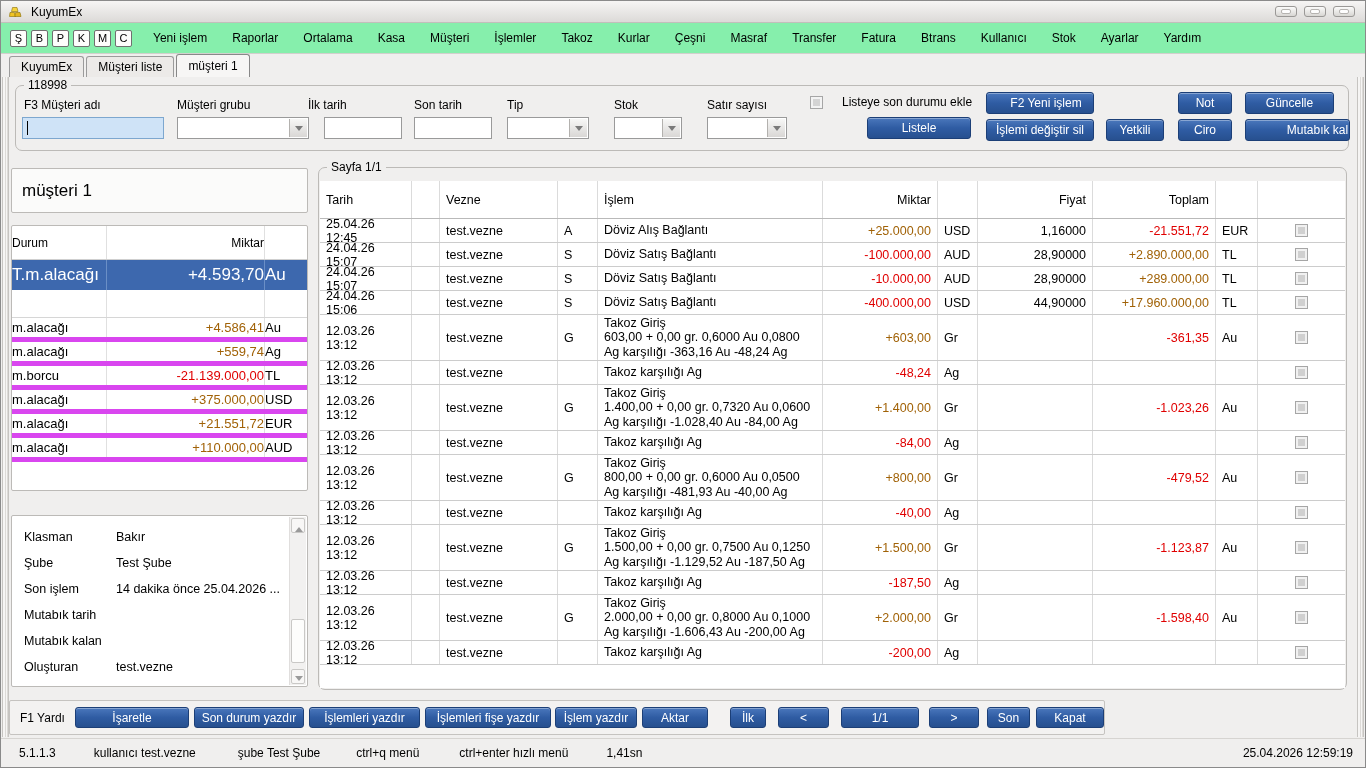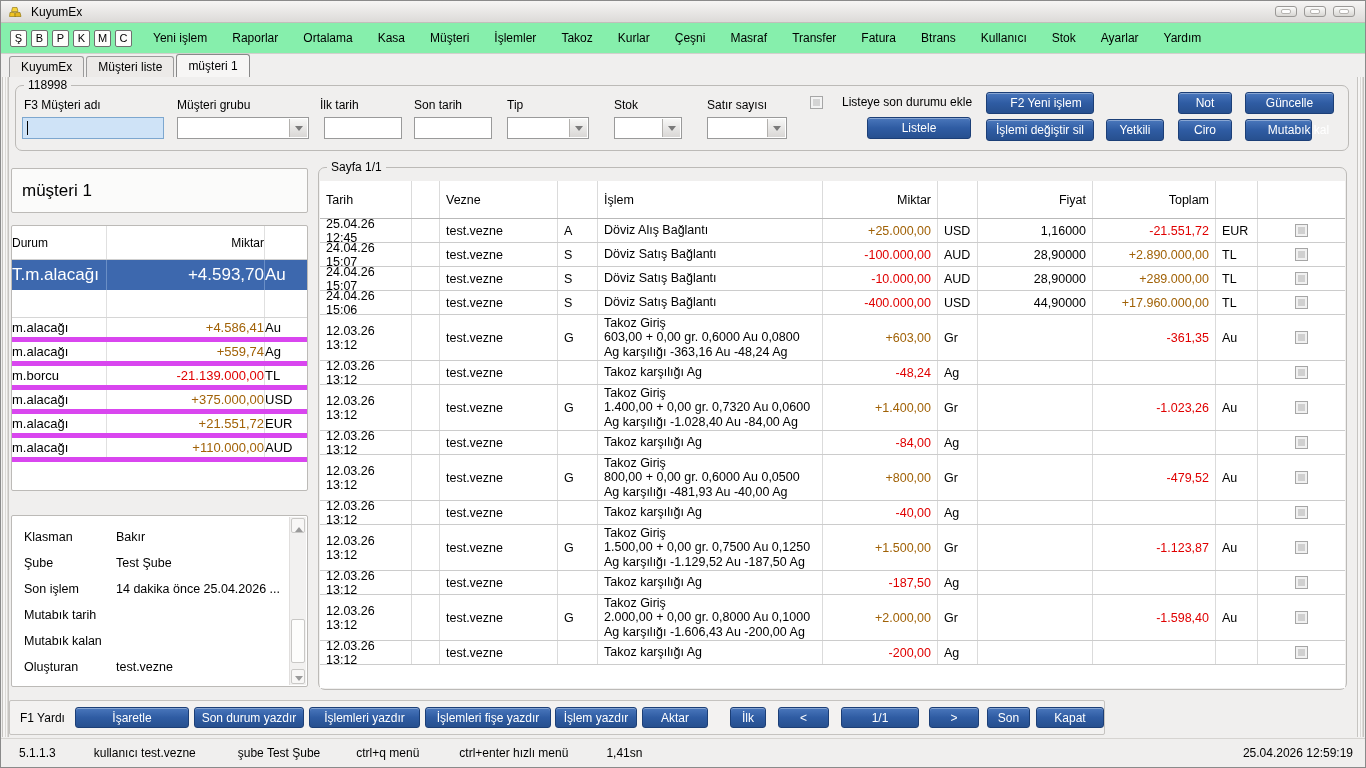--- a/index.html
+++ b/index.html
@@ -50,21 +50,21 @@
   
   .btn-blue{background:linear-gradient(180deg,#4a77bc 0%,#2f5ca3 50%,#27508f 100%);border:1px solid #1c3f77;color:#fff;border-radius:3px;font-size:12px;font-family:inherit;display:flex;align-items:center;justify-content:center;cursor:pointer;box-shadow:inset 0 1px 0 rgba(255,255,255,.35);white-space:nowrap;}
   .fbtn{position:absolute;height:22px;}
   #btn-listele{left:851px;top:31px;width:104px;}
   #btn-f2{left:970px;top:6px;width:108px;padding-left:12px;}
   #btn-degistir{left:970px;top:33px;width:108px;}
   #btn-yetkili{left:1090px;top:33px;width:58px;}
   #btn-not{left:1162px;top:6px;width:54px;}
   #btn-ciro{left:1162px;top:33px;width:54px;}
   #btn-guncelle{left:1229px;top:6px;width:89px;}
-  #btn-mutabik{left:1229px;top:33px;width:67px;padding-left:40px;}
+  #btn-mutabik{left:1229px;top:33px;width:105px;padding-left:40px;}
 
   
   #customer-name-box{position:absolute;left:10px;top:167px;width:297px;height:45px;background:#fbfbfa;border:1px solid #bcbab7;border-radius:2px;display:flex;align-items:center;padding-left:10px;font-size:17px;}
   #balance-box{position:absolute;left:10px;top:224px;width:297px;height:266px;background:#fff;border:1px solid #bcbab7;border-radius:2px;overflow:hidden;}
   .bhead,.brow,.bsel,.bspacer{display:grid;grid-template-columns:95px 158px 1fr;}
   .bhead{height:34px;border-bottom:1px solid #cfcfcf;}
   .bsel{height:30px;background:#3d68ae;color:#fff;font-size:17px;}
   .bsel .bc{border-right:1px solid #6b8fc6;}
   .bspacer{height:28px;border-bottom:1px solid #d6d6d6;}
   .brow{height:24px;border-bottom:5px solid #d946ef;font-size:13px;}
@@ -166,21 +166,21 @@
     </div>
 
   <div class="grip left"></div>
   <div class="grip right"></div>
 
   <div class="group" id="filter-group">
     <span class="legend">118998</span>
 
     <span class="flabel" style="left:8px">F3 Müşteri adı</span>
     <span class="flabel" style="left:161px">Müşteri grubu</span>
-    <span class="flabel" style="left:304px">İlk tarih</span>
+    <span class="flabel" style="left:292px">İlk tarih</span>
     <span class="flabel" style="left:398px">Son tarih</span>
     <span class="flabel" style="left:491px">Tip</span>
     <span class="flabel" style="left:598px">Stok</span>
     <span class="flabel" style="left:691px">Satır sayısı</span>
 
     <div class="finput hl" style="left:6px;width:142px">
         <span class="caret"></span>
       </div>
     <div class="combo" style="left:161px;width:132px">
         <span class="arrowbtn"></span>

